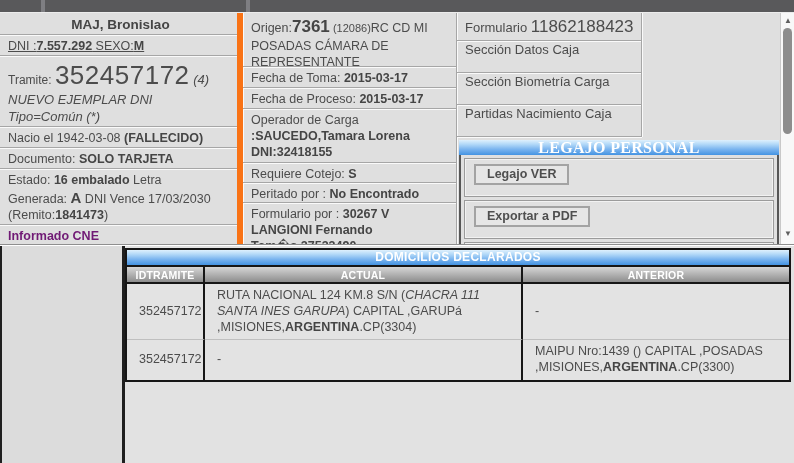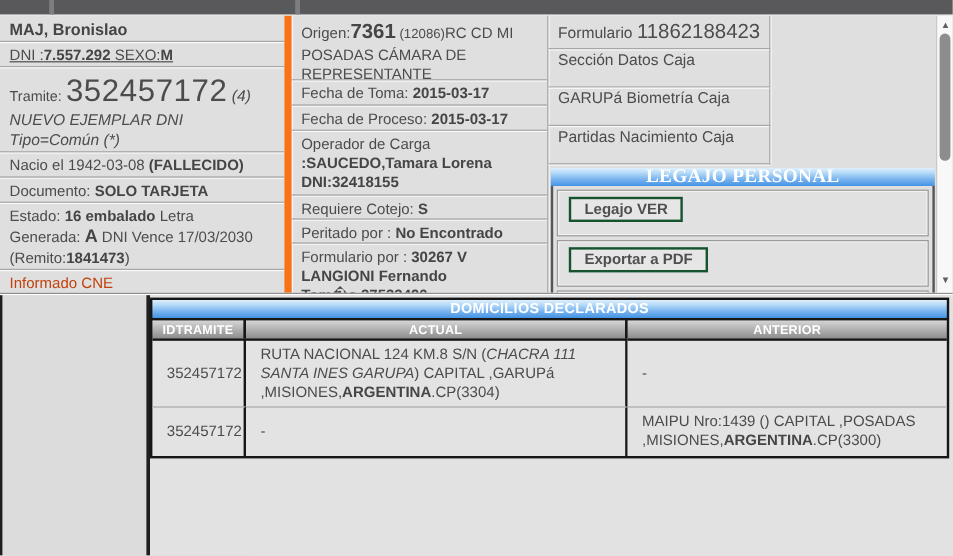--- a/index.html
+++ b/index.html
@@ -29,27 +29,27 @@
     padding: 3px 4px 2px 8px;
     border-bottom: 1px solid #a6a6a6;
     box-shadow: 0 1px 0 #fafafa;
     line-height: 1.28;
     overflow: hidden;
   }
   .nowrap { white-space: nowrap; }
   b, .b { font-weight: bold; color: #454545; }
   .it { font-style: italic; }
 
-  .row-name      { height: 22px; font-weight: bold; font-size: 13.5px; color:#454545; }
+  .row-name      { height: 22px; font-weight: bold; font-size: 13.5px; color:#454545;text-align:center; }
   .row-dni       { height: 21px; text-decoration: underline; }
   .row-tramite   { height: 71px; }
   .row-nacio     { height: 21px; }
   .row-documento { height: 21px; }
   .row-estado    { height: 56px; }
-  .row-informado { height: 22px; border-bottom: none; box-shadow: none; font-weight: normal; color:#c2410c; }
+  .row-informado { height: 22px; border-bottom: none; box-shadow: none; font-weight: bold; color:#701a75; }
 
   .tramite-label { font-size: 12px; }
   .tramite-big   { font-size: 26px; letter-spacing: 0.5px; color:#4c4c4c; }
   .tramite-sfx   { font-size: 13px; font-style: italic; }
   .tipo-line     { font-style: italic; font-size: 13px; line-height: 1.3; }
   .letra-big     { font-size: 15px; }
 
   .row-origen     { height: 54px; }
   .row-toma       { height: 21px; }
   .row-proceso    { height: 21px; }
@@ -98,21 +98,21 @@
     border: 1px solid #9b9b9b;
     box-shadow: inset 0 0 0 1px #f2f2f2;
     height: 39px;
     margin-bottom: 3px;
     padding: 5px 0 0 9px;
     background: #e1e1e1;
   }
   .btn {
     display: inline-block;
     padding: 1px 11px 2px;
-    border: 2px solid #14532d;
+    border: 2px solid #a3a3a3;
     background: #e6e6e6;
     font-weight: bold;
     font-size: 12.5px;
     color: #4f4f4f;
     cursor: pointer;
   }
 
   
   .vscroll { width: 14px; position: relative; background: #f8f8f8; border-left: 1px solid #c9c9c9; }
   .scroll-arrow { position: absolute; left: 0; width: 14px; text-align: center; font-size: 8px; color: #5f5f5f; line-height: 10px; cursor: pointer; }
@@ -215,21 +215,21 @@
         <b>LANGIONI Fernando</b><br>
         <b>Tom�s,27533490</b>
       </div>
     </div>
 
     <div class="col col-right">
       <div class="caja-item caja-formulario">
         <span>Formulario </span><span class="num">11862188423</span>
       </div>
       <div class="caja-item caja-sm">Sección Datos Caja</div>
-      <div class="caja-item caja-sm">GARUPá Biometría Caja</div>
+      <div class="caja-item caja-sm">Sección Biometría Carga</div>
       <div class="caja-item caja-sm">Partidas Nacimiento Caja</div>
 
       <div class="legajo-panel">
         <div class="blue-bar legajo-header">LEGAJO PERSONAL</div>
         <div class="legajo-body">
           <div class="legajo-box">
             <span class="btn">Legajo VER</span>
           </div>
           <div class="legajo-box">
             <span class="btn">Exportar a PDF</span>

